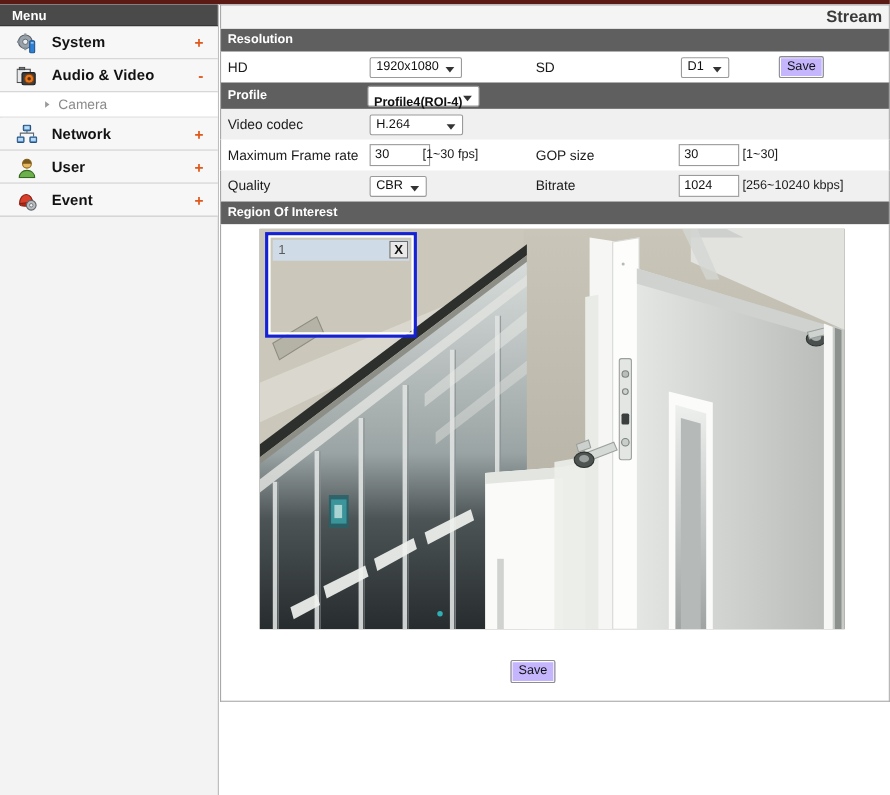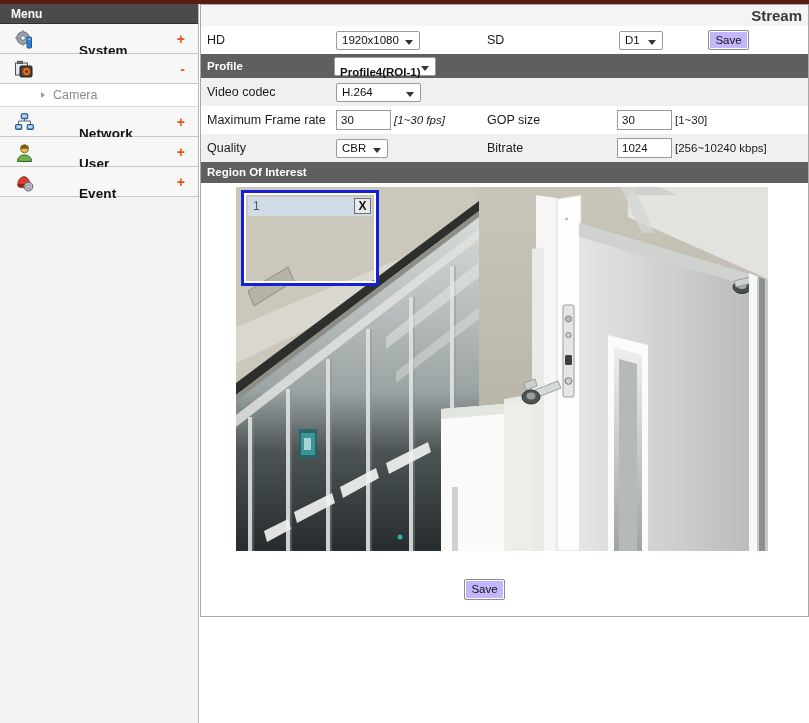--- a/index.html
+++ b/index.html
@@ -29,24 +29,23 @@
     position:relative;height:30px;line-height:30px;
     border-bottom:1px solid #c9c9c9;
     background:#f7f7f7;
     box-sizing:border-box;
     cursor:pointer;
   }
   .nav-item .ico{
     position:absolute;left:15px;top:6px;width:19px;height:19px;
   }
   .nav-item .lbl{
-    position:absolute;left:47px;top:12px;
+    position:absolute;left:47px;top:0;
     font-weight:bold;font-size:13.5px;color:#121212;
     letter-spacing:.1px;
-    margin-left:32px;
   }
   .nav-item .plus{
     position:absolute;right:13px;top:0;
     color:#e0581a;font-weight:bold;font-size:14px;
   }
   .sub-item{
     position:relative;height:23px;line-height:23px;
     border-bottom:1px solid #d8d8d8;
     background:#ffffff;cursor:pointer;box-sizing:border-box;
   }
@@ -197,20 +196,21 @@
     <div class="nav-item">
       <span class="ico">
         <svg width="19" height="19" viewBox="0 0 19 19">
           <rect x="0.5" y="3" width="12" height="12" fill="#e7e9ea" stroke="#4d4d4d" stroke-width="1"></rect>
           <rect x="2.5" y="1.2" width="5" height="2.2" fill="#6f7276" stroke="#3b3b3b" stroke-width=".7"></rect>
           <rect x="5" y="6" width="12" height="11" rx="1.5" fill="#3e3e3e" stroke="#1e1e1e" stroke-width="1"></rect>
           <circle cx="11.5" cy="11.5" r="4" fill="#e8761c" stroke="#8a4209" stroke-width="1"></circle>
           <circle cx="11.5" cy="11.5" r="1.6" fill="#5b3108"></circle>
         </svg>
       </span>
+      <span class="lbl">Audio &amp; Video</span>
       <span class="plus">-</span>
     </div>
 
     <div class="sub-item">
       <span class="arrow"></span>
       <span class="lbl">Camera</span>
     </div>
 
     <div class="sub-item sel">
       <span class="arrow"></span>
@@ -258,60 +258,61 @@
       <span class="plus">+</span>
     </div>
   </div>
 
   <div class="main">
 
     <div class="page-title-bar">
       <span class="page-title">Stream</span>
     </div>
 
+    <div class="section-bar">Resolution</div>
 
     <div class="frow">
       <span class="lab">HD</span>
       <div class="sel" style="left:135px;top:5px;width:84px;">
         <span class="txt">1920x1080</span>
         <span class="car"></span>
       </div>
       <span class="lab2">SD</span>
       <div class="sel" style="left:418px;top:5px;width:44px;">
         <span class="txt">D1</span>
         <span class="car"></span>
       </div>
       <div class="btn" style="left:507px;top:4px;width:41px;">
         <span class="txt">Save</span>
       </div>
     </div>
 
     <div class="section-bar" style="height:24px;line-height:24px;position:relative;">
       <span>Profile</span>
       <div class="sel" style="left:133px;top:3px;width:102px;background:#fff;">
-        <span class="txt">Profile4(ROI-1)</span>
+        <span class="txt">Profile4(ROI-4)</span>
         <span class="car"></span>
       </div>
     </div>
 
 
     <div class="frow alt">
       <span class="lab">Video codec</span>
       <div class="sel" style="left:135px;top:5px;width:85px;">
         <span class="txt">H.264</span>
         <span class="car"></span>
       </div>
     </div>
 
     <div class="frow">
       <span class="lab">Maximum Frame rate</span>
       <div class="inp" style="left:135px;top:4px;width:55px;">
         <span class="txt">30</span>
       </div>
-      <span class="hint" style="left:193px;font-style:italic;">[1~30 fps]</span>
+      <span class="hint" style="left:183px;">[1~30 fps]</span>
       <span class="lab2">GOP size</span>
       <div class="inp" style="left:416px;top:4px;width:55px;">
         <span class="txt">30</span>
       </div>
       <span class="hint" style="left:474px;">[1~30]</span>
     </div>
 
     <div class="frow alt">
       <span class="lab">Quality</span>
       <div class="sel" style="left:135px;top:5px;width:52px;">

